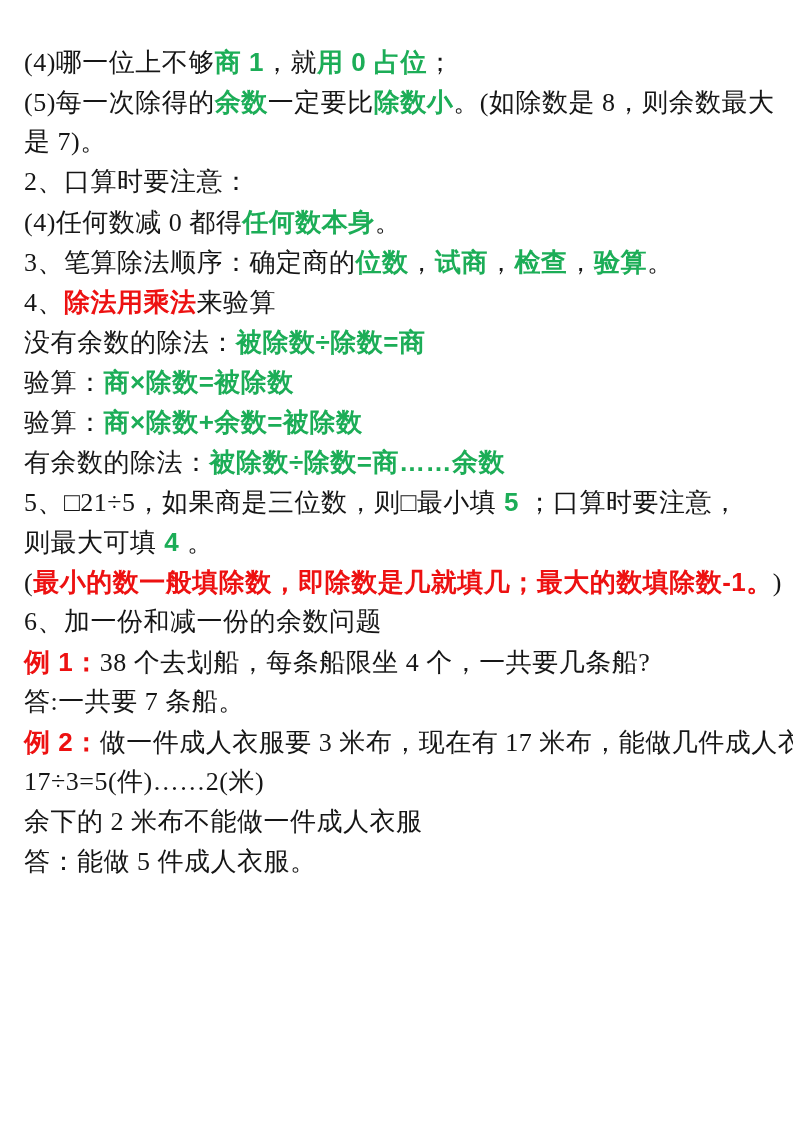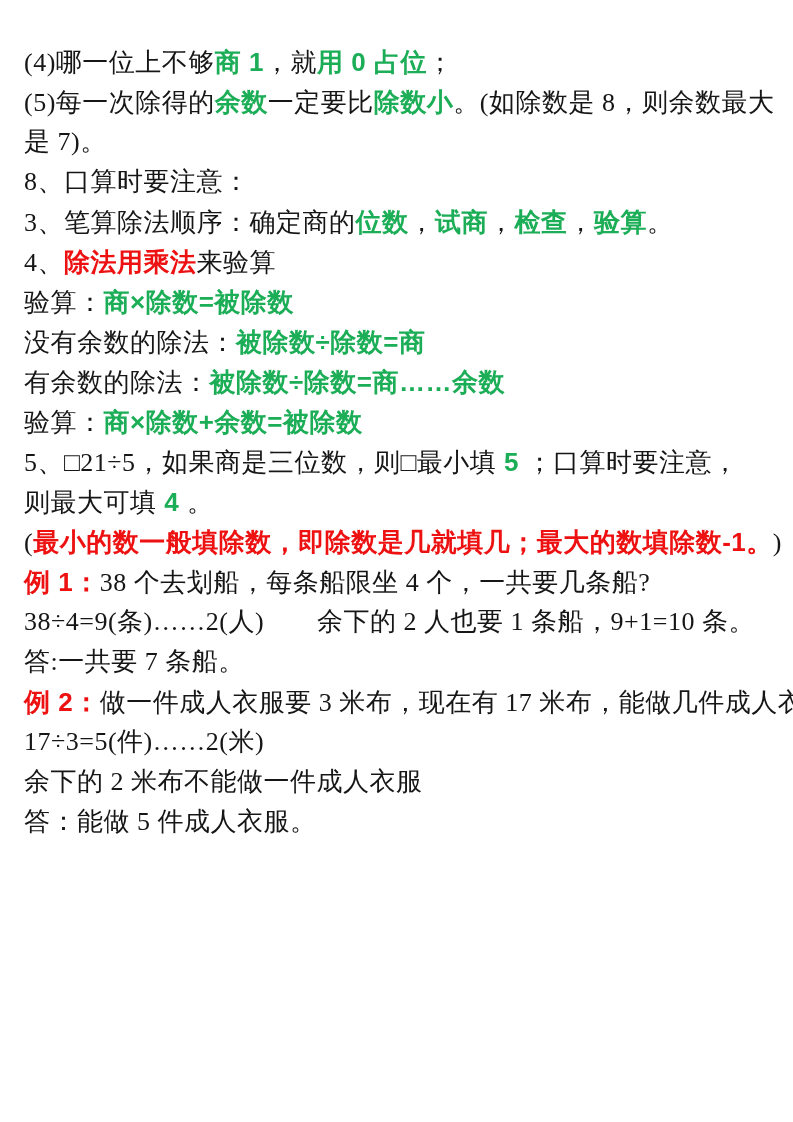--- a/index.html
+++ b/index.html
@@ -41,31 +41,32 @@
   }
 </style>
 </head>
 <body>
 
 <div class="page" style="background: rgb(255, 255, 255);">
   <div>
       <p class="line"><span class="seg plain">(4)哪一位上不够</span><span class="seg green">商 1</span><span class="seg plain">，就</span><span class="seg green">用 0 占位</span><span class="seg plain">；</span></p>
       <p class="line"><span class="seg plain">(5)每一次除得的</span><span class="seg green">余数</span><span class="seg plain">一定要比</span><span class="seg green">除数小</span><span class="seg plain">。(如除数是 8，则余数最大</span></p>
       <p class="line"><span class="seg plain">是 7)。</span></p>
-      <p class="line"><span class="seg plain">8、口算时要注意：</span></p>
+      <p class="line"><span class="seg plain">2、口算时要注意：</span></p>
+      <p class="line"><span class="seg plain">(4)任何数减 0 都得</span><span class="seg green">任何数本身</span><span class="seg plain">。</span></p>
       <p class="line"><span class="seg plain">3、笔算除法顺序：确定商的</span><span class="seg green">位数</span><span class="seg plain">，</span><span class="seg green">试商</span><span class="seg plain">，</span><span class="seg green">检查</span><span class="seg plain">，</span><span class="seg green">验算</span><span class="seg plain">。</span></p>
       <p class="line"><span class="seg plain">4、</span><span class="seg red">除法用乘法</span><span class="seg plain">来验算</span></p>
+      <p class="line"><span class="seg plain">没有余数的除法：</span><span class="seg green">被除数÷除数=商</span></p>
       <p class="line"><span class="seg plain">验算：</span><span class="seg green">商×除数=被除数</span></p>
-      <p class="line"><span class="seg plain">没有余数的除法：</span><span class="seg green">被除数÷除数=商</span></p>
+      <p class="line"><span class="seg plain">验算：</span><span class="seg green">商×除数+余数=被除数</span></p>
       <p class="line"><span class="seg plain">有余数的除法：</span><span class="seg green">被除数÷除数=商……余数</span></p>
-      <p class="line"><span class="seg plain">验算：</span><span class="seg green">商×除数+余数=被除数</span></p>
       <p class="line"><span class="seg plain">5、□21÷5，如果商是三位数，则□最小填</span><span class="seg green"> 5 </span><span class="seg plain">；口算时要注意，</span></p>
       <p class="line"><span class="seg plain">则最大可填</span><span class="seg green"> 4 </span><span class="seg plain">。</span></p>
       <p class="line"><span class="seg plain">(</span><span class="seg red">最小的数一般填除数，即除数是几就填几；最大的数填除数-1。</span><span class="seg plain">)</span></p>
+      <p class="line"><span class="seg plain">6、加一份和减一份的余数问题</span></p>
       <p class="line"><span class="seg red">例 1：</span><span class="seg plain">38 个去划船，每条船限坐 4 个，一共要几条船?</span></p>
-      <p class="line"><span class="seg plain">38÷4=9(条)……2(人)　　余下的 2 人也要 1 条船，9+1=10 条。</span></p>
       <p class="line"><span class="seg plain">答:一共要 7 条船。</span></p>
       <p class="line"><span class="seg red">例 2：</span><span class="seg plain">做一件成人衣服要 3 米布，现在有 17 米布，能做几件成人衣服?</span></p>
       <p class="line"><span class="seg plain">17÷3=5(件)……2(米)</span></p>
       <p class="line"><span class="seg plain">余下的 2 米布不能做一件成人衣服</span></p>
       <p class="line"><span class="seg plain">答：能做 5 件成人衣服。</span></p>
     </div>
 </div>
 
 </body></html>

